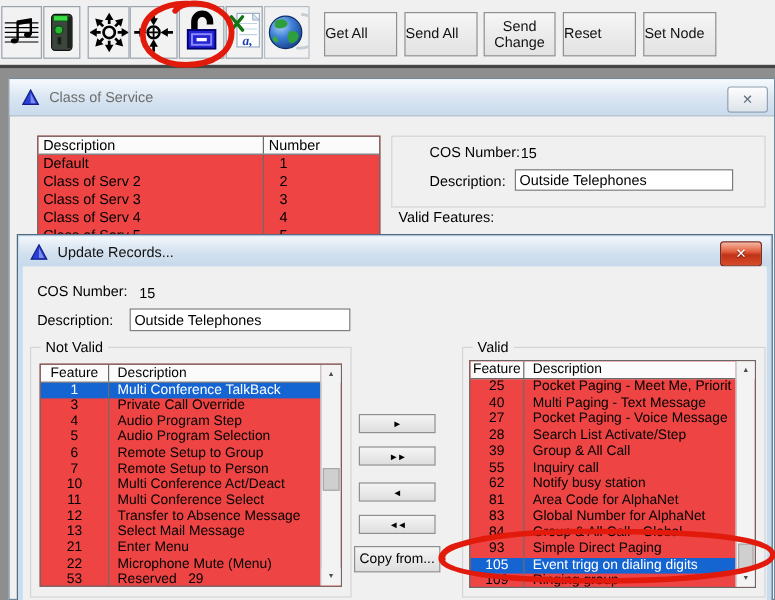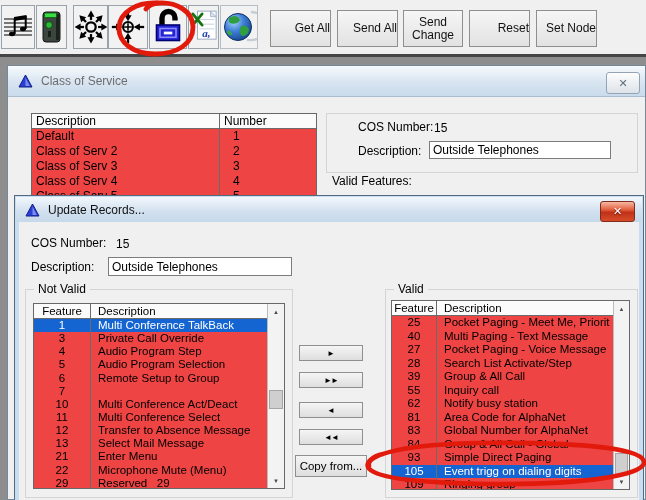--- a/index.html
+++ b/index.html
@@ -9,21 +9,21 @@
     font-family:"Liberation Sans","DejaVu Sans",sans-serif;
     font-size:12px;color:#000;
     -webkit-font-smoothing:none;
   }
   
   .toolbar{position:absolute;left:0;top:0;width:646px;height:57px;background:#f0f0f0;
     border-bottom:3px solid #454545;box-sizing:border-box;}
   .tool-icon{position:absolute;top:5px;height:44px;background:#f2f2f2;border:1px solid #9aa2ac;
     box-sizing:border-box;display:flex;align-items:center;justify-content:center;}
   .tbtn{position:absolute;top:10px;height:37px;background:linear-gradient(#f6f6f6,#e2e2e2);
-    border:1px solid #8f8f8f;box-sizing:border-box;display:flex;align-items:center;justify-content:flex-end;
+    border:1px solid #8f8f8f;box-sizing:border-box;display:flex;align-items:center;justify-content:flex-start;
     text-align:center;line-height:13px;color:#111;}
   
   .win{position:absolute;background:#f0f0f0;border:1px solid #74889c;box-sizing:border-box;}
   .titlebar{position:absolute;left:0;top:0;right:0;height:30px;
     background:linear-gradient(#f6fafd,#d8e4f1 55%,#c9dbec);
     border-bottom:1px solid #aabccd;display:flex;align-items:center;}
   .title-text{color:#6d6d6d;margin-left:8px;}
   .cos-close{position:absolute;right:5px;top:6px;width:32px;height:20px;border-radius:3px;
     border:1px solid #94a4b4;background:linear-gradient(#fdfdfd,#dde3e9);
     color:#5e6e7c;font-weight:bold;font-size:11px;display:flex;align-items:center;justify-content:center;}
@@ -322,20 +322,21 @@
         <div class="lrow">
           <span class="f-c0 cellpre">5</span>
           <span class="f-c1 cellpre">Audio Program Selection</span>
         </div>
         <div class="lrow">
           <span class="f-c0 cellpre">6</span>
           <span class="f-c1 cellpre">Remote Setup to Group</span>
         </div>
         <div class="lrow">
           <span class="f-c0 cellpre">7</span>
+          <span class="f-c1 cellpre">Remote Setup to Person</span>
         </div>
         <div class="lrow">
           <span class="f-c0 cellpre">10</span>
           <span class="f-c1 cellpre">Multi Conference Act/Deact</span>
         </div>
         <div class="lrow">
           <span class="f-c0 cellpre">11</span>
           <span class="f-c1 cellpre">Multi Conference Select</span>
         </div>
         <div class="lrow">
@@ -348,21 +349,21 @@
         </div>
         <div class="lrow">
           <span class="f-c0 cellpre">21</span>
           <span class="f-c1 cellpre">Enter Menu</span>
         </div>
         <div class="lrow">
           <span class="f-c0 cellpre">22</span>
           <span class="f-c1 cellpre">Microphone Mute (Menu)</span>
         </div>
         <div class="lrow">
-          <span class="f-c0 cellpre">29</span>
+          <span class="f-c0 cellpre">53</span>
           <span class="f-c1 cellpre">Reserved   29</span>
         </div>
       </div>
     <div class="sb">
       <div class="sb-btn sb-up">
           <span>▲</span>
         </div>
       <div class="sb-thumb" style="top:86px;height:19px;"></div>
       <div class="sb-btn sb-dn">
           <span>▼</span>

